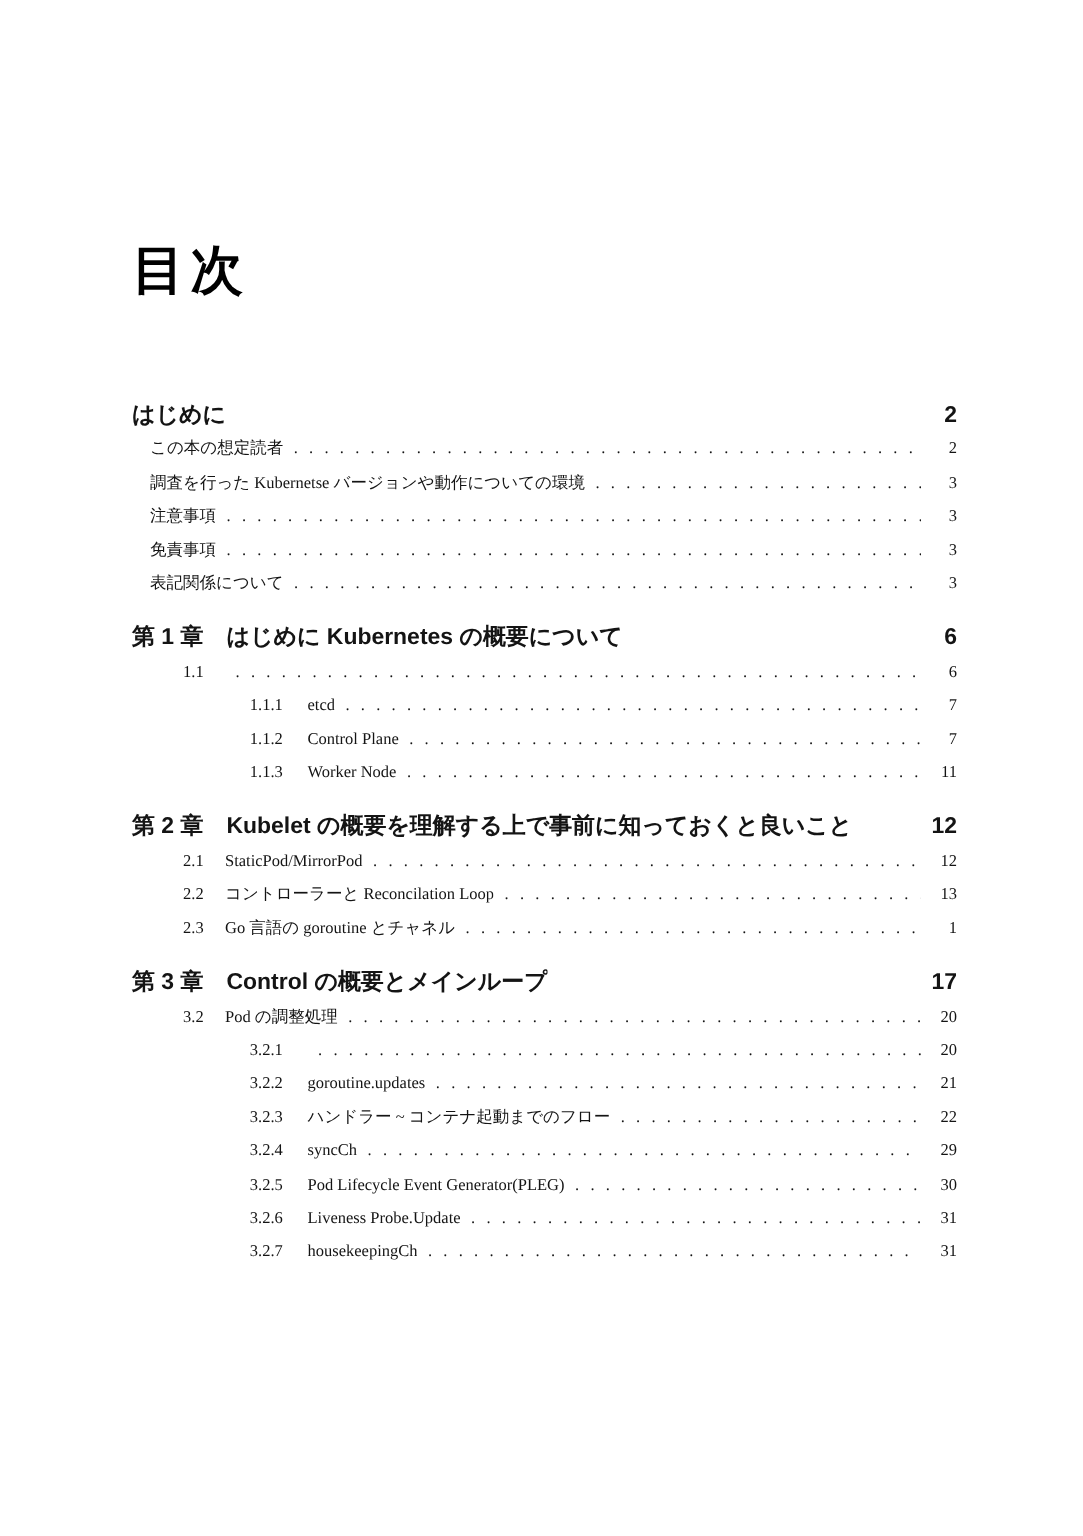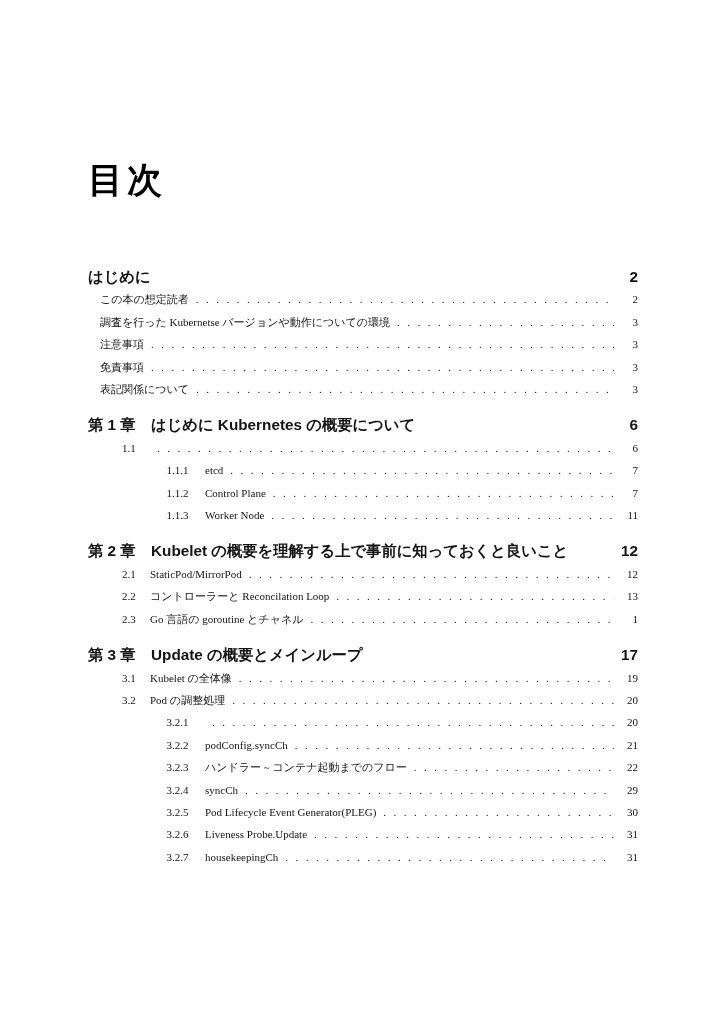--- a/index.html
+++ b/index.html
@@ -169,44 +169,38 @@
           <span class="pg">13</span>
         </div>
         <div class="row section">
           <span class="num">2.3</span>
           <span class="label">Go 言語の goroutine とチャネル</span>
           <span class="dots"></span>
           <span class="pg">1</span>
         </div>
         <div class="row chapter">
           <span class="num">第 3 章</span>
-          <span class="label">Update の概要とメインループ</span>
+          <span class="label">Control の概要とメインループ</span>
           <span class="spacer"></span>
           <span class="pg">17</span>
-        </div>
-        <div class="row section">
-          <span class="num">3.1</span>
-          <span class="label">Kubelet の全体像</span>
-          <span class="dots"></span>
-          <span class="pg">19</span>
         </div>
         <div class="row section">
           <span class="num">3.2</span>
           <span class="label">Pod の調整処理</span>
           <span class="dots"></span>
           <span class="pg">20</span>
         </div>
         <div class="row subsection">
           <span class="num">3.2.1</span>
           <span class="dots"></span>
           <span class="pg">20</span>
         </div>
         <div class="row subsection">
           <span class="num">3.2.2</span>
-          <span class="label">podConfig.syncCh</span>
+          <span class="label">goroutine.updates</span>
           <span class="dots"></span>
           <span class="pg">21</span>
         </div>
         <div class="row subsection">
           <span class="num">3.2.3</span>
           <span class="label">ハンドラー ~ コンテナ起動までのフロー</span>
           <span class="dots"></span>
           <span class="pg">22</span>
         </div>
         <div class="row subsection">

